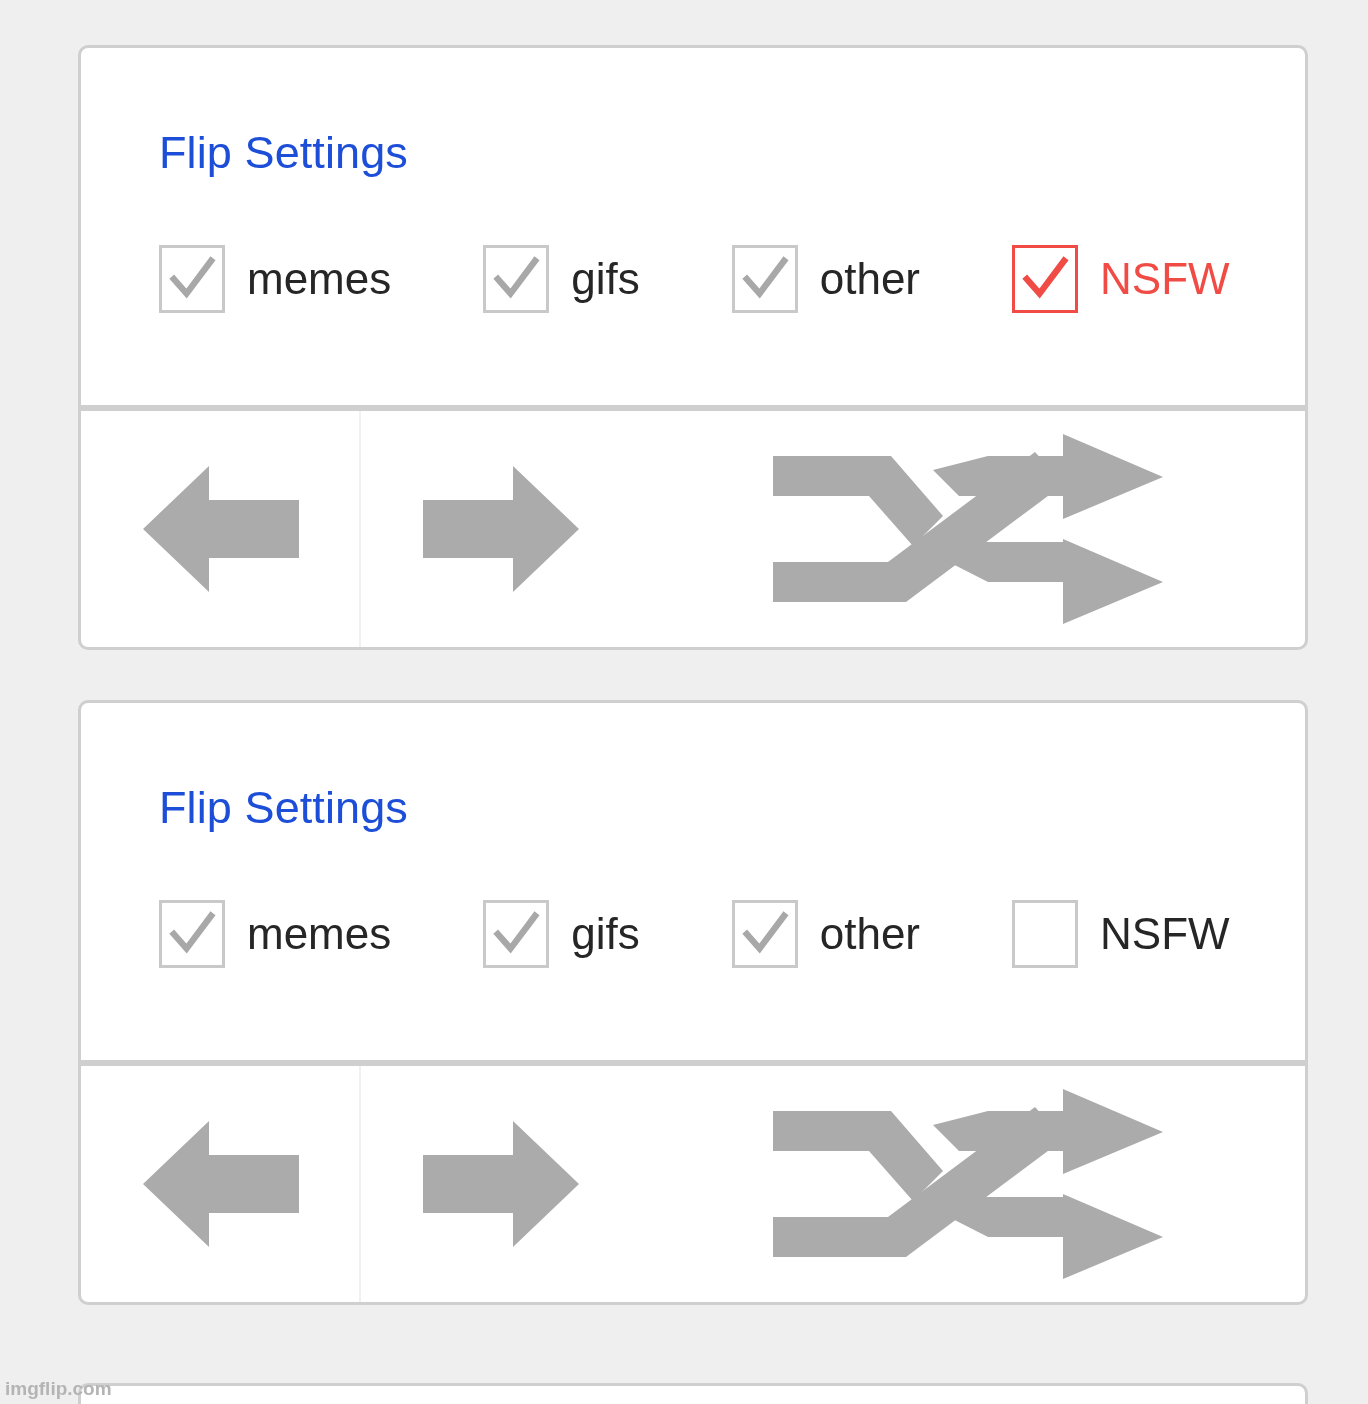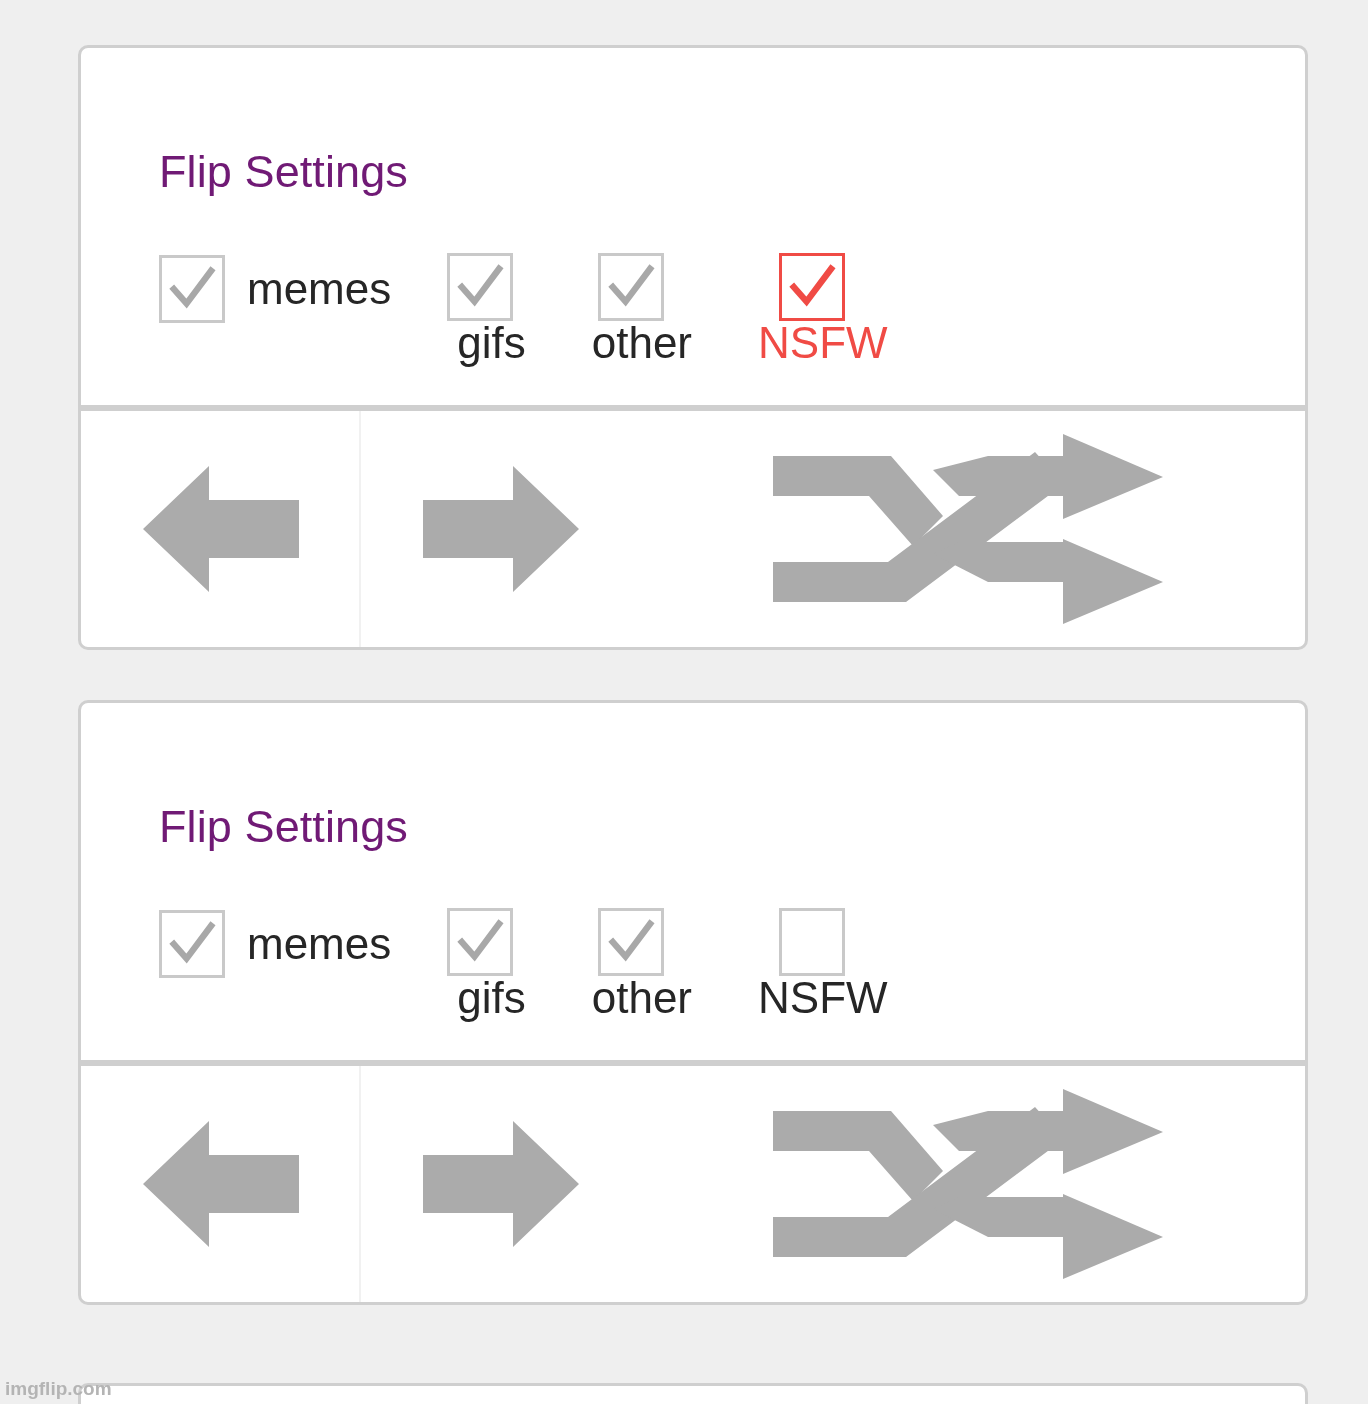--- a/index.html
+++ b/index.html
@@ -42,41 +42,41 @@
     position: relative;
     height: 357px;
     box-sizing: border-box;
   }
   .panel-title {
     position: absolute;
     left: 78px;
     top: 82px;
     font-size: 45px;
     line-height: 45px;
-    color: #701a75;
+    color: #1d4ed8;
     font-weight: 400;
     letter-spacing: 0.1px;
     white-space: nowrap;
-    margin-top: 19px;
   }
 
   .checkbox-row {
     position: absolute;
     left: 78px;
-    top: 205px;
+    top: 195px;
     display: flex;
     align-items: flex-start;
     height: 72px;
+    gap: 48px;
   }
   .cb-item {
     display: flex;
     align-items: center;
     height: 72px;
   }
-  .cb-item + .cb-item { margin-left: 44px; flex-direction: column; }
+  .cb-item + .cb-item { margin-left: 44px; }
 
   .cb-box {
     width: 66px;
     height: 68px;
     box-sizing: border-box;
     border: 3px solid #c9c9c9;
     position: relative;
     flex: 0 0 auto;
     background: #fff;
   }

